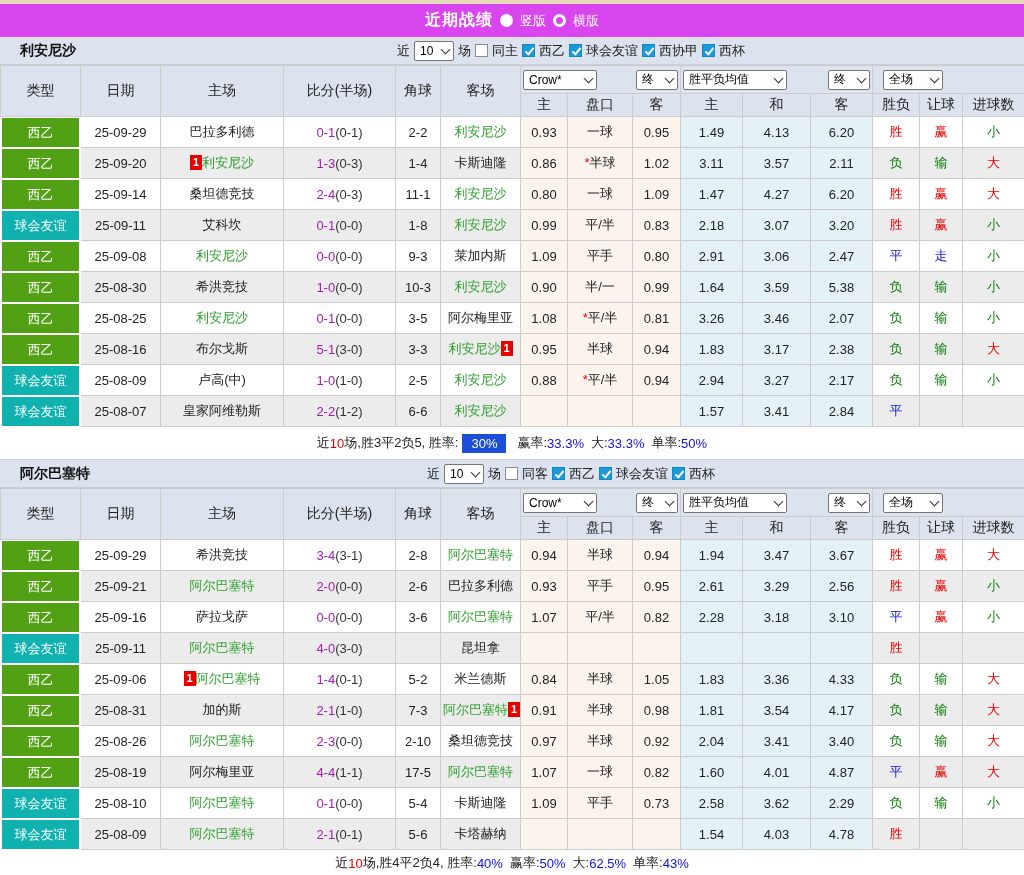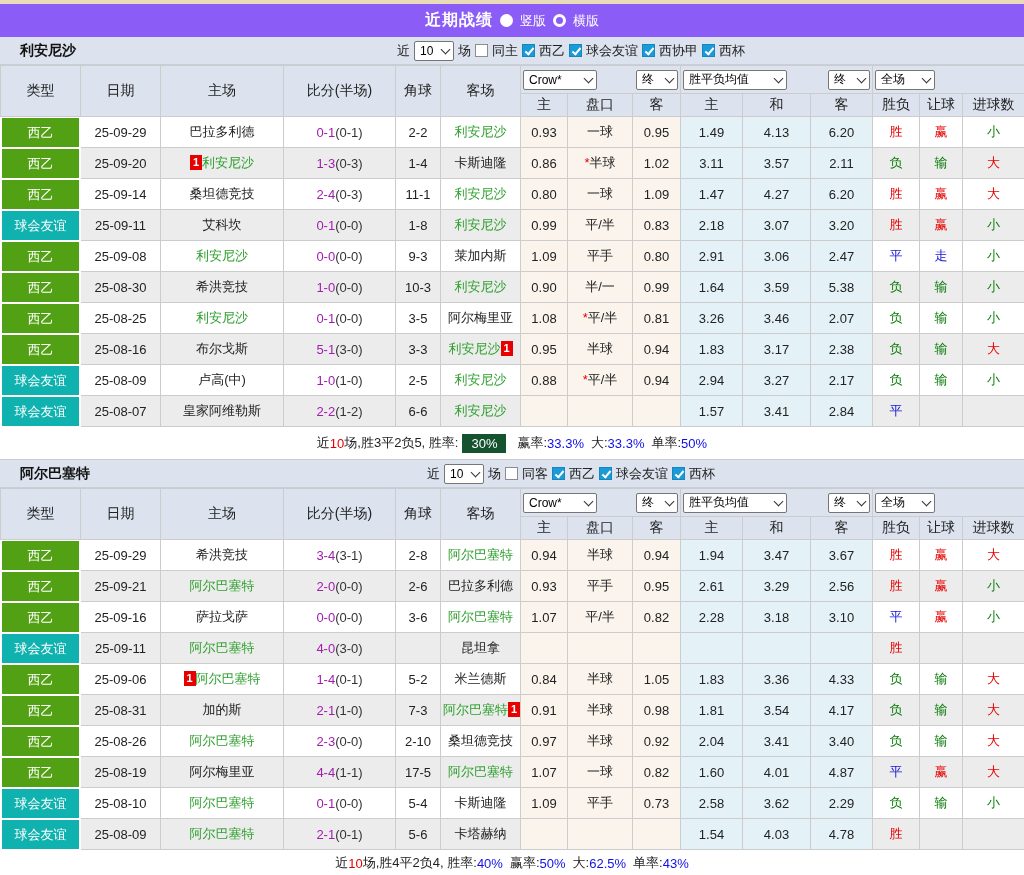--- a/index.html
+++ b/index.html
@@ -5,21 +5,21 @@
   html,body{margin:0;padding:0;}
   body{
     width:1024px;
     font-family:"Liberation Sans","DejaVu Sans",sans-serif;
     background:#fff;
     color:#222;
     -webkit-font-smoothing:antialiased;
   }
   .top-strip{height:4px;background:#e9dab9;}
   .title-bar{
-    height:33px;background:#8b5cf6;color:#fff;
+    height:33px;background:#d946ef;color:#fff;
     display:flex;align-items:center;justify-content:center;gap:7px;
   }
   .title-bar .title{font-size:16px;font-weight:bold;letter-spacing:1px;}
   .radio{display:inline-block;width:13px;height:13px;border-radius:50%;box-sizing:border-box;cursor:pointer;}
   .radio.selected{background:#fff;}
   .radio.unselected{background:transparent;border:3px solid #fff;}
   .radio-label{font-size:13px;}
 
   .section-header{
     height:27px;background:#dce3ee;border-bottom:1px solid #c9cfda;
@@ -35,21 +35,21 @@
     box-sizing:border-box;white-space:nowrap;
   }
   .sel .chev{
     width:6px;height:6px;border-right:1.6px solid #333;border-bottom:1.6px solid #333;
     transform:rotate(45deg);display:inline-block;margin-left:6px;margin-top:-3px;flex:none;
   }
   .sel-count{width:40px;}
   .sel-crow{width:74px;}
   .sel-time{width:42px;}
   .sel-avg{width:104px;}
-  .sel-scope{width:60px;}
+  .sel-scope{width:60px;margin-left:8px;}
 
   .cb{display:inline-block;width:13px;height:13px;border:1px solid #8d8d8d;background:#fff;
       box-sizing:border-box;vertical-align:-2px;position:relative;cursor:pointer;}
   .cb.checked{background:#1b9ad8;border-color:#1786be;}
   .cb.checked::after{
     content:"";position:absolute;left:4px;top:1px;width:3px;height:7px;
     border-right:2px solid #fff;border-bottom:2px solid #fff;transform:rotate(40deg);
   }
   .cb-label{cursor:pointer;}
 
@@ -75,21 +75,21 @@
     display:inline-block;background:#e60000;color:#fff;font-size:11px;font-weight:bold;
     width:12px;height:15px;line-height:15px;text-align:center;vertical-align:1px;
   }
   .summary{
     height:32px;background:#fff;border-bottom:1px solid #ccc;
     display:flex;align-items:center;justify-content:center;font-size:13px;color:#222;
   }
   .summary.last{height:26px;border-bottom:none;}
   .sum-red{color:#e60000;}
   .sum-blue{color:#1010e6;}
-  .sum-badge{background:#14532d;color:#fff;padding:2px 9px;margin:0 4px;}
+  .sum-badge{background:#1d4ed8;color:#fff;padding:2px 9px;margin:0 4px;}
   .sum-label{margin-left:7px;}
 </style>
 </head>
 <body>
 
 <div class="top-strip"></div>
 
 <div class="title-bar">
   <span class="title">近期战绩</span>
   <span class="radio selected"></span>

